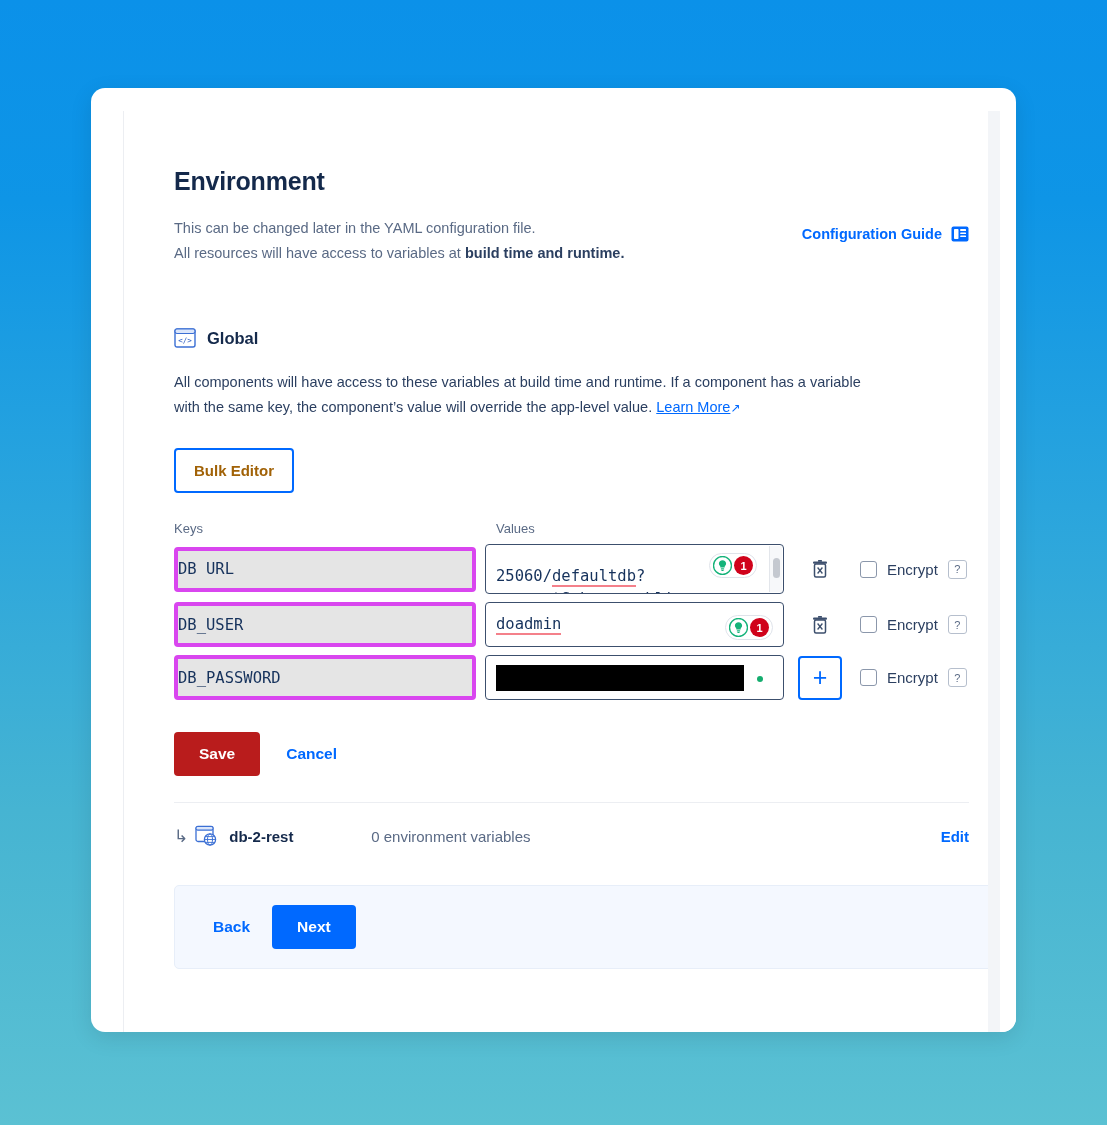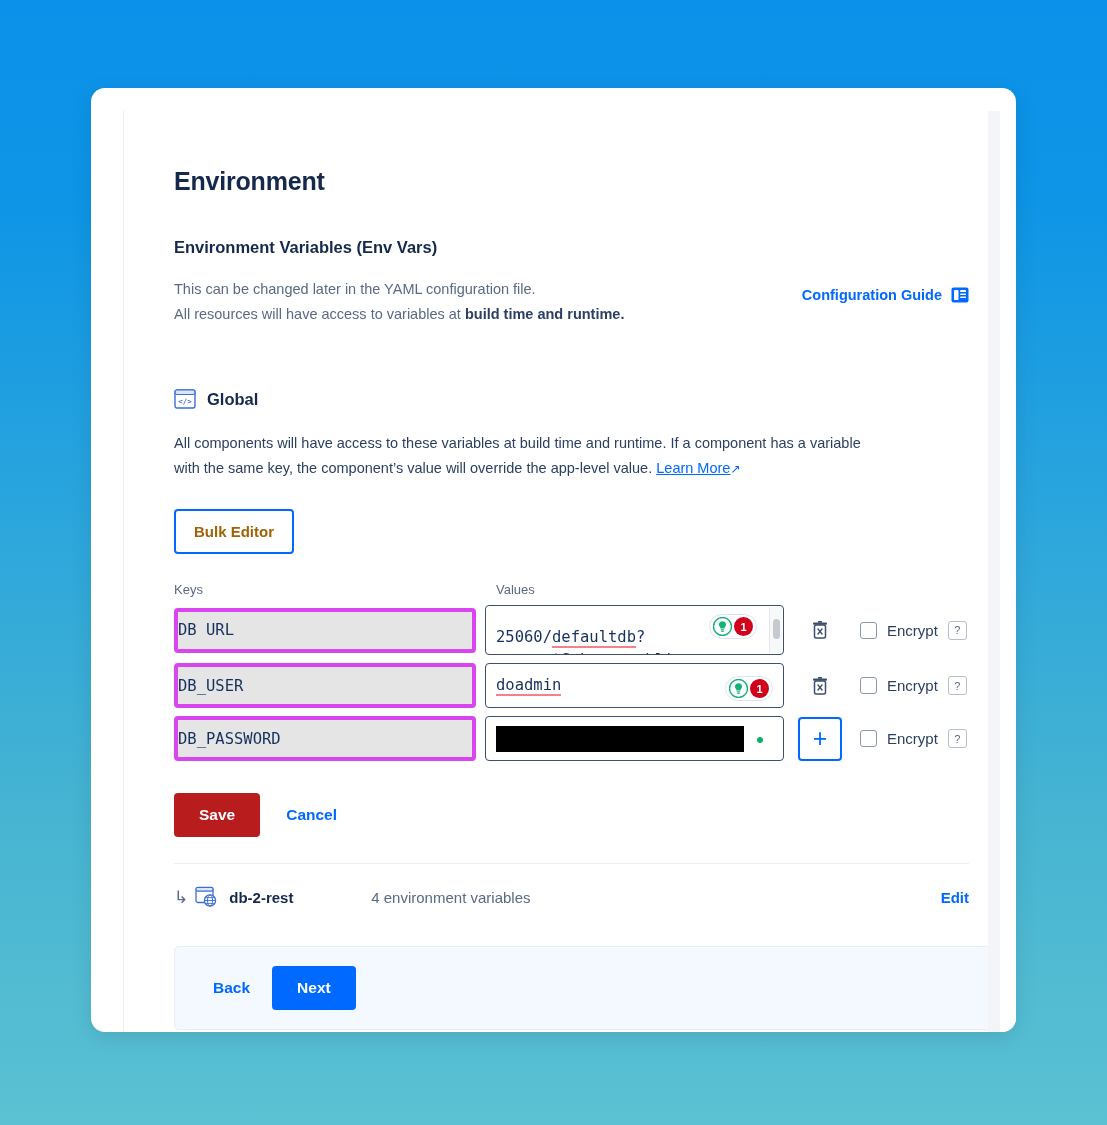--- a/index.html
+++ b/index.html
@@ -426,21 +426,20 @@
 <body>
 
 <div class="outer-card">
   <div class="inner-panel">
     <div class="content">
 
       
       <div class="page-title">Environment</div>
 
       
-      <div class="section-title">Environment Variables (Env Vars)</div>
 
       
       <div class="desc-row">
         <div class="desc">
           <div>This can be changed later in the YAML configuration file.</div>
           <div><span>All resources will have access to variables at </span><b>build time and runtime.</b></div>
         </div>
         <div class="config-guide">
           <span class="config-guide-label">Configuration Guide</span>
           <span class="guide-icon">
@@ -579,21 +578,21 @@
         <span class="comp-icon">
           <svg viewBox="0 0 25 22" width="25" height="22">
             <rect x="1" y="1.5" width="17" height="15" rx="2" fill="#ffffff" stroke="#3b6fd4" stroke-width="1.3"></rect>
             <rect x="1" y="1.5" width="17" height="3.6" rx="1.6" fill="#dbe6fb" stroke="#3b6fd4" stroke-width="1.1"></rect>
             <circle cx="15" cy="14.5" r="5.6" fill="#ffffff" stroke="#3b6fd4" stroke-width="1.3"></circle>
             <ellipse cx="15" cy="14.5" rx="2.5" ry="5.6" fill="none" stroke="#3b6fd4" stroke-width="1"></ellipse>
             <path d="M9.4 14.5h11.2M10.3 11.6h9.4M10.3 17.4h9.4" stroke="#3b6fd4" stroke-width="0.9"></path>
           </svg>
         </span>
         <span class="comp-name">db-2-rest</span>
-        <span class="comp-count">4 environment variables</span>
+        <span class="comp-count">0 environment variables</span>
         <span class="comp-edit">Edit</span>
       </div>
 
       
       <div class="footer-bar">
         <button class="btn-back">Back</button>
         <button class="btn-next">Next</button>
       </div>
 
     </div>

